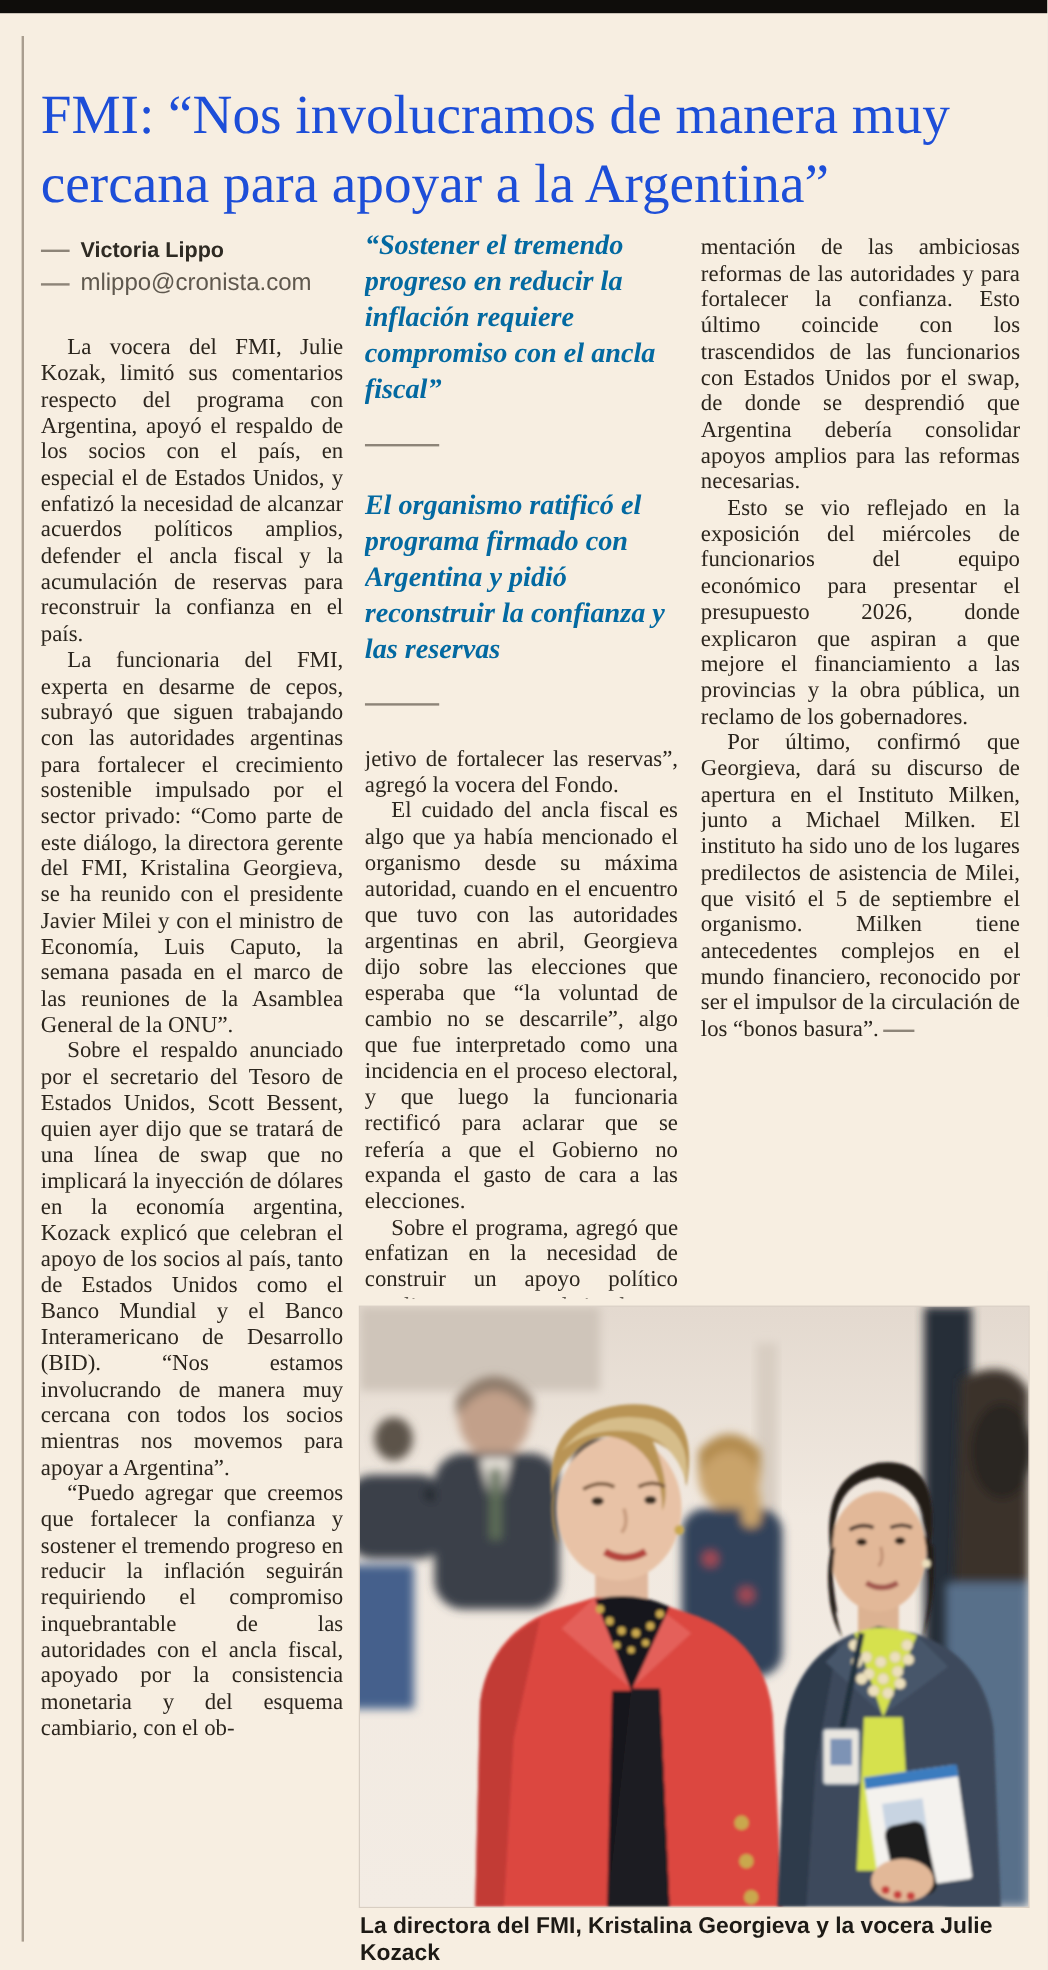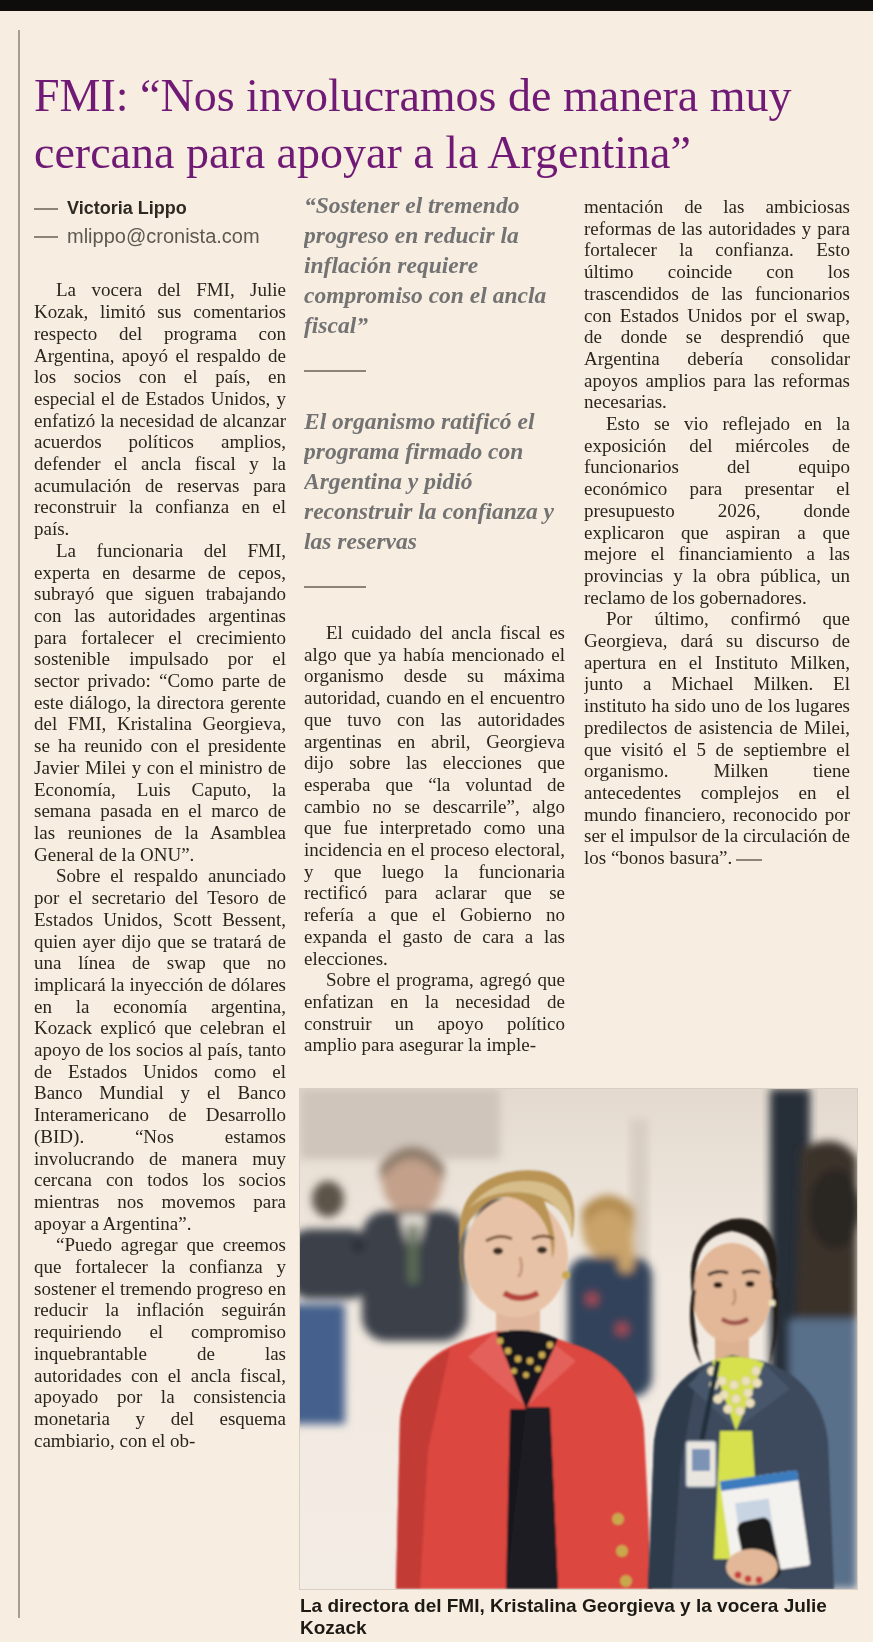--- a/index.html
+++ b/index.html
@@ -3,38 +3,38 @@
 <meta charset="utf-8">
 <style>
   html,body{margin:0;padding:0;}
   body{width:873px;height:1642px;position:relative;background:#e9e6e2;}
   .page{position:absolute;left:0;top:0;width:873px;height:1642px;background:#f7eee1;overflow:hidden;
         font-family:"Liberation Serif", serif;color:#2b251d;}
   .topbar{position:absolute;left:0;top:0;width:873px;height:11px;background:#0f0d0b;}
   .left-rule{position:absolute;left:18px;top:30px;width:2px;height:1588px;background:#a99d8f;}
 
   .headline{position:absolute;left:34px;top:36px;width:814px;
-            font-size:46px;line-height:57px;font-weight:400;color:#701a75;letter-spacing:0px;}
+            font-size:46px;line-height:57px;font-weight:400;color:#1d4ed8;letter-spacing:0px;}
 
   .col{position:absolute;text-align:justify;font-size:19px;line-height:21.7px;}
   #col1{left:34px;top:198px;width:252px;height:1420px;overflow:hidden;}
   #col2{left:304px;top:190px;width:261px;height:892px;overflow:hidden;}
   #col3{left:584px;top:196px;width:266px;height:892px;overflow:hidden;}
 
   .byline{font-family:"Liberation Sans", sans-serif;text-align:left;margin-bottom:32px;}
   .byline-row{display:flex;align-items:center;margin-bottom:6px;}
   .byline-dash{display:inline-block;width:24px;height:2px;background:#8d8478;margin-right:9px;flex:0 0 auto;}
   .byline-author{font-weight:bold;font-size:18px;color:#2e2a23;}
   .byline-email{font-size:20px;color:#5f584e;}
 
   .col p{margin:0;}
   .col p.ind{text-indent:22px;}
 
   .pullquote{font-size:23.5px;line-height:30px;font-weight:bold;font-style:italic;
-             text-align:left;color:#737373;margin:0;}
+             text-align:left;color:#0369a1;margin:0;}
   .quote-sep{width:62px;height:2px;background:#8d8478;border:0;margin:30px 0 34px 0;}
   .q2{margin-bottom:6px;}
   .end-dash{display:inline-block;width:26px;height:2px;background:#8d8478;margin-left:4px;vertical-align:middle;}
 
   .photo{position:absolute;left:300px;top:1089px;width:557px;height:500px;background:#efe7de;
          box-shadow:0 0 0 1px #d8cec2;z-index:5;}
   .photo svg{display:block;}
   .caption{position:absolute;left:300px;top:1595px;width:557px;z-index:6;
            font-family:Liberation Sans, sans-serif;font-weight:bold;font-size:19px;color:#1d1a15;text-align:left;}
 </style>
@@ -63,20 +63,21 @@
     <p class="ind">La funcionaria del FMI, experta en desarme de cepos, subrayó que siguen trabajando con las autoridades argentinas para fortalecer el crecimiento sostenible impulsado por el sector privado: “Como parte de este diálogo, la directora gerente del FMI, Kristalina Georgieva, se ha reunido con el presidente Javier Milei y con el ministro de Economía, Luis Caputo, la semana pasada en el marco de las reuniones de la Asamblea General de la ONU”.</p>
     <p class="ind">Sobre el respaldo anunciado por el secretario del Tesoro de Estados Unidos, Scott Bessent, quien ayer dijo que se tratará de una línea de swap que no implicará la inyección de dólares en la economía argentina, Kozack explicó que celebran el apoyo de los socios al país, tanto de Estados Unidos como el Banco Mundial y el Banco Interamericano de Desarrollo (BID). “Nos estamos involucrando de manera muy cercana con todos los socios mientras nos movemos para apoyar a Argentina”.</p>
     <p class="ind">“Puedo agregar que creemos que fortalecer la confianza y sostener el tremendo progreso en reducir la inflación seguirán requiriendo el compromiso inquebrantable de las autoridades con el ancla fiscal, apoyado por la consistencia monetaria y del esquema cambiario, con el ob-</p>
   </div>
 
   <div class="col" id="col2">
     <p class="pullquote">“Sostener el tremendo progreso en reducir la inflación requiere compromiso con el ancla fiscal”</p>
     <hr class="quote-sep">
     <p class="pullquote q2">El organismo ratificó el programa firmado con Argentina y pidió reconstruir la confianza y las reservas</p>
     <hr class="quote-sep">
+    <p>jetivo de fortalecer las reservas”, agregó la vocera del Fondo.</p>
     <p class="ind">El cuidado del ancla fiscal es algo que ya había mencionado el organismo desde su máxima autoridad, cuando en el encuentro que tuvo con las autoridades argentinas en abril, Georgieva dijo sobre las elecciones que esperaba que “la voluntad de cambio no se descarrile”, algo que fue interpretado como una incidencia en el proceso electoral, y que luego la funcionaria rectificó para aclarar que se refería a que el Gobierno no expanda el gasto de cara a las elecciones.</p>
     <p class="ind">Sobre el programa, agregó que enfatizan en la necesidad de construir un apoyo político amplio para asegurar la imple-</p>
   </div>
 
   <div class="col" id="col3">
     <p>mentación de las ambiciosas reformas de las autoridades y para fortalecer la confianza. Esto último coincide con los trascendidos de las funcionarios con Estados Unidos por el swap, de donde se desprendió que Argentina debería consolidar apoyos amplios para las reformas necesarias.</p>
     <p class="ind">Esto se vio reflejado en la exposición del miércoles de funcionarios del equipo económico para presentar el presupuesto 2026, donde explicaron que aspiran a que mejore el financiamiento a las provincias y la obra pública, un reclamo de los gobernadores.</p>
     <p class="ind"><span>Por último, confirmó que Georgieva, dará su discurso de apertura en el Instituto Milken, junto a Michael Milken. El instituto ha sido uno de los lugares predilectos de asistencia de Milei, que visitó el 5 de septiembre el organismo. Milken tiene antecedentes complejos en el mundo financiero, reconocido por ser el impulsor de la circulación de los “bonos basura”.</span><span class="end-dash"></span></p>
   </div>
 

